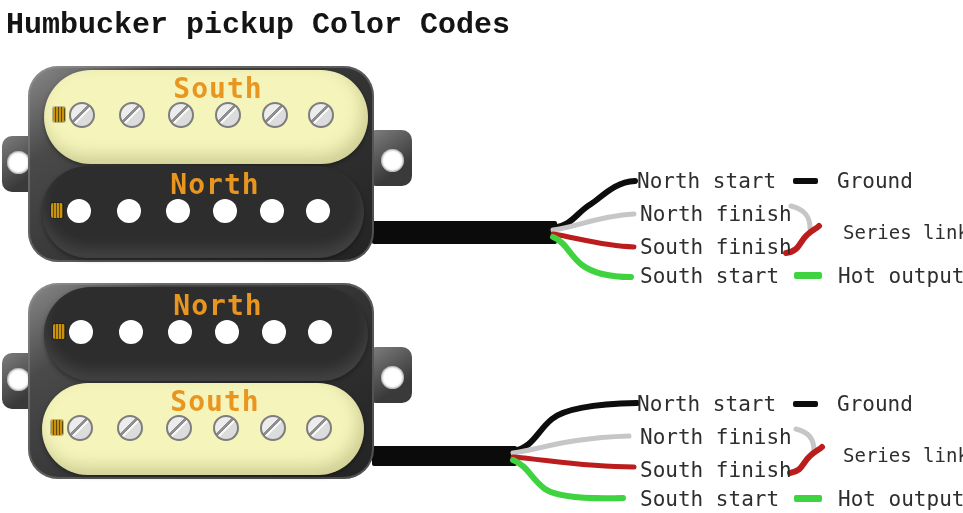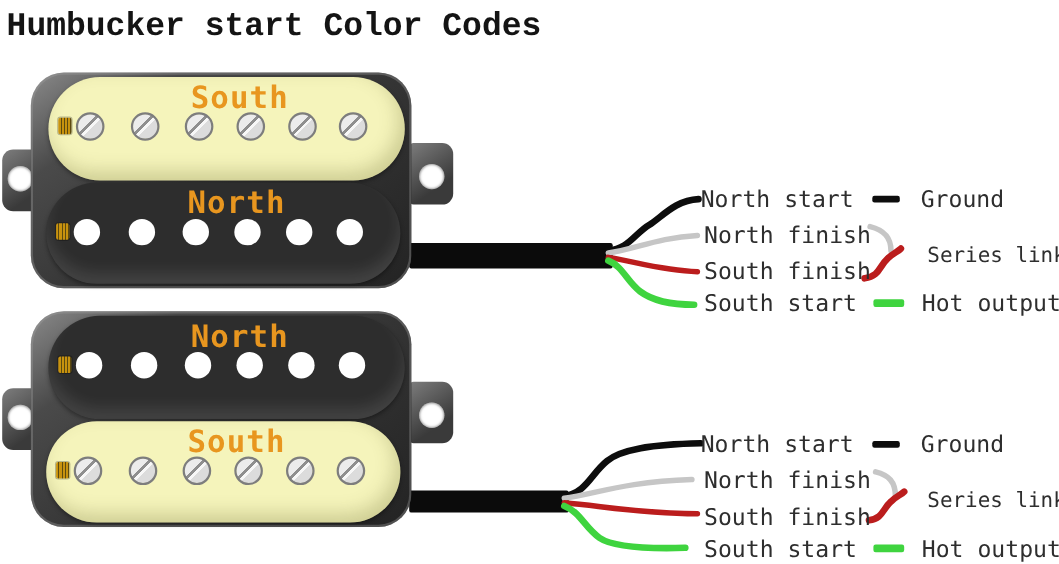--- a/index.html
+++ b/index.html
@@ -84,21 +84,21 @@
   .series-link{
     position:absolute;left:243px;top:51px;white-space:nowrap;
     font-family:"DejaVu Sans Mono",monospace;font-size:19px;line-height:22px;color:#2e2e2e;
   }
 </style>
 </head>
 <body>
 
 <div id="stage">
 
-  <div class="title">Humbucker start Color Codes</div>
+  <div class="title">Humbucker pickup Color Codes</div>
 
   <div class="pickup" id="pickup1">
     <div class="ear left">
       <div class="hole"></div>
     </div>
     <div class="ear right">
       <div class="hole"></div>
     </div>
     <div class="cable"></div>
     <div class="baseplate"></div>

